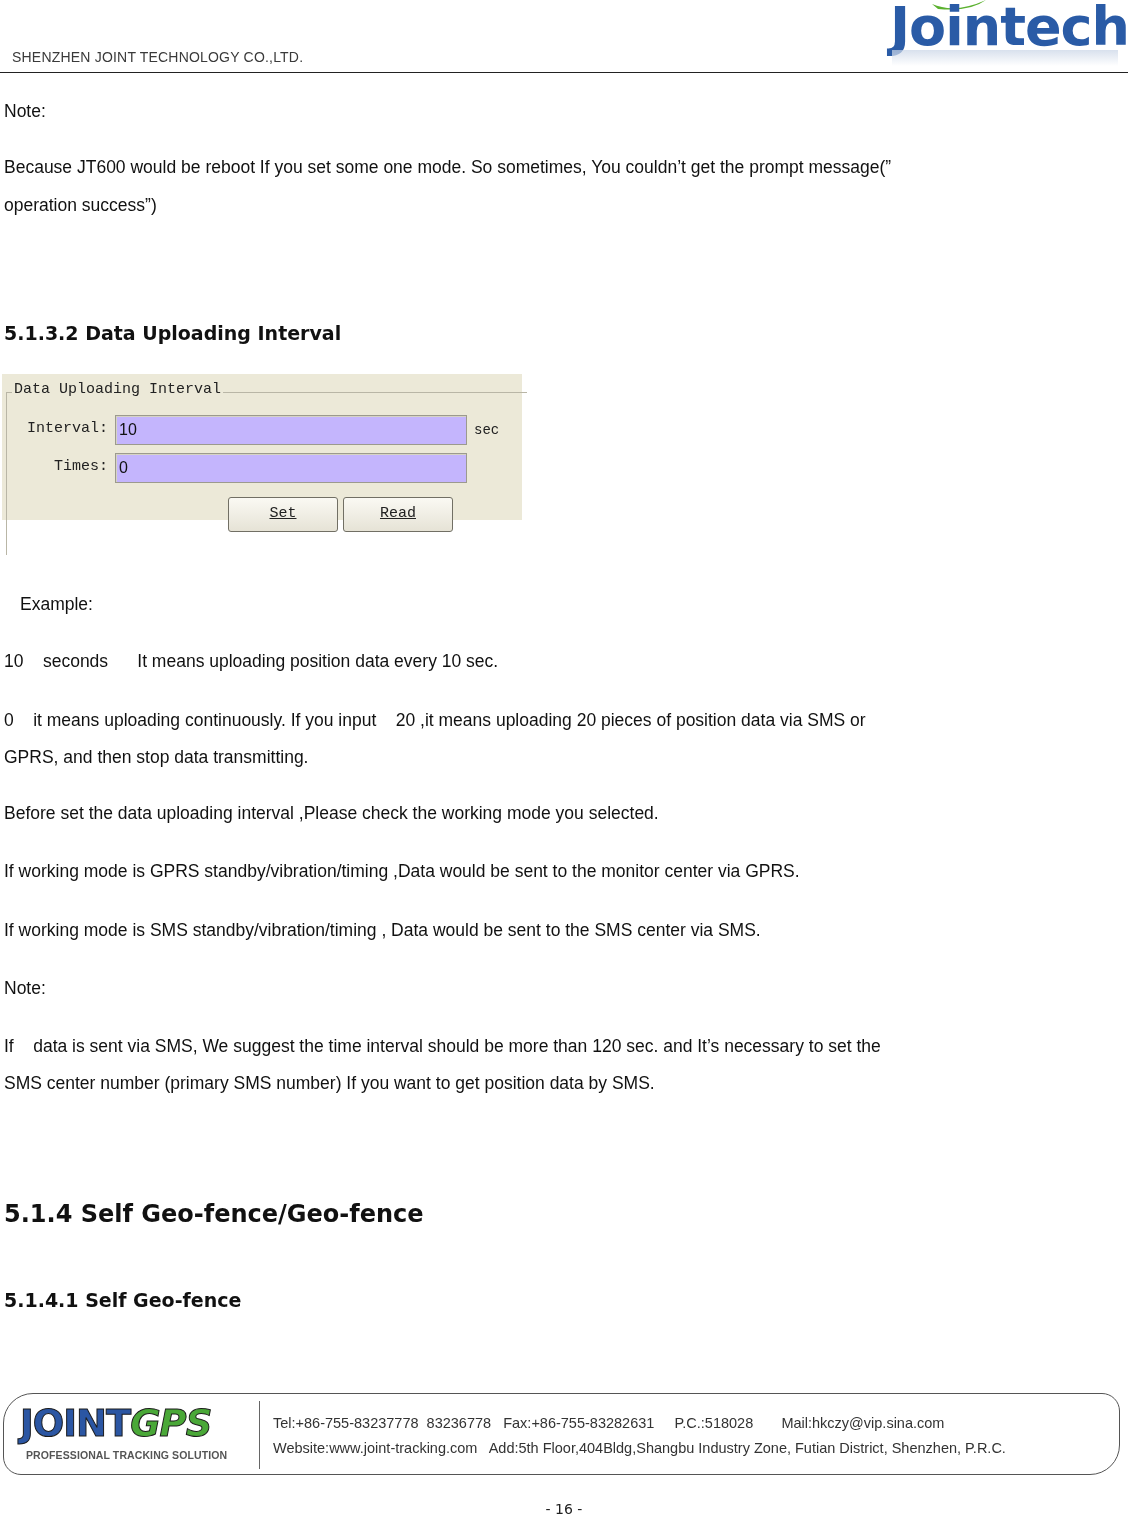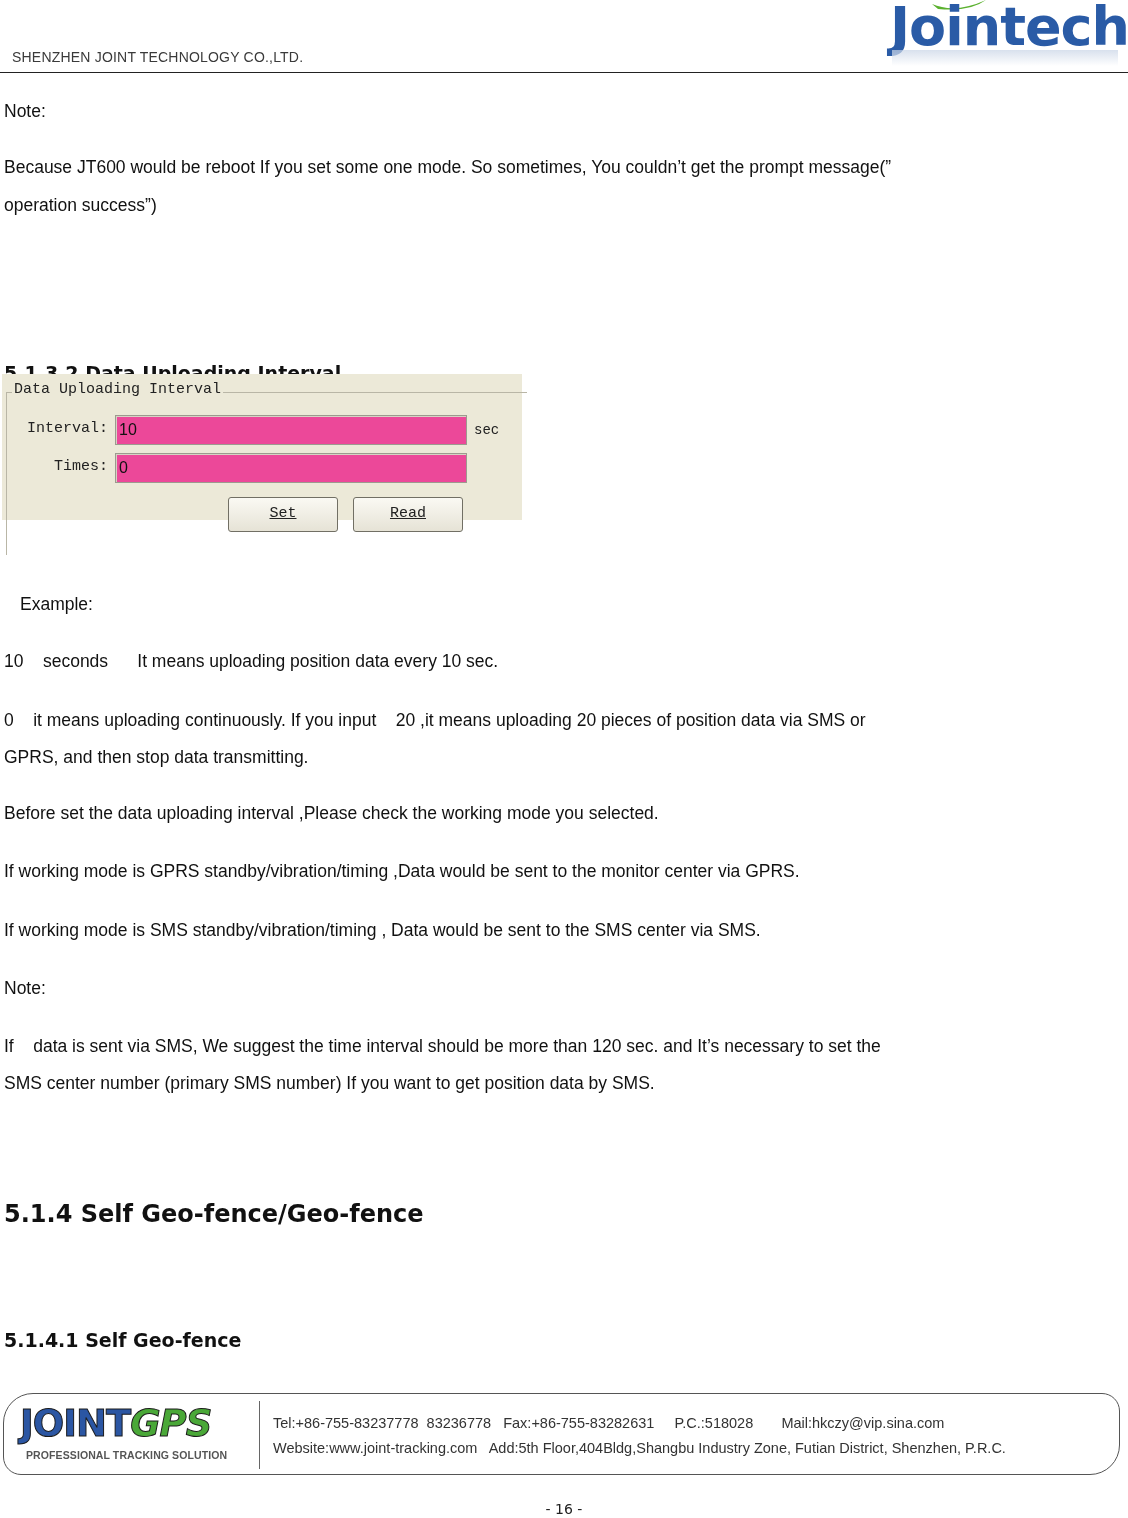--- a/index.html
+++ b/index.html
@@ -9,29 +9,29 @@
     .header { position: absolute; left: 0; top: 0; width: 1128px; height: 74px; }
     .company { position: absolute; left: 12px; top: 49px; font-size: 14px; color: #3a3a3a; letter-spacing: 0.2px; font-family: "Liberation Sans", sans-serif; }
     .header-rule { position: absolute; left: 0; top: 72px; width: 1128px; height: 1px; background: #222; }
     .logo { position: absolute; left: 890px; top: 0px; width: 236px; height: 68px; }
     .logo-leaf { position: absolute; left: 40px; top: 0px; width: 60px; height: 12px; }
     .logo-text { position: absolute; left: 0; top: 2px; font-size: 54px; font-weight: bold; color: #2a5ba6; letter-spacing: -1px; font-family: "DejaVu Sans", sans-serif; line-height: 50px; }
     .logo-reflect { position: absolute; left: 2px; top: 50px; width: 226px; height: 16px; background: linear-gradient(#c8d4e6, #ffffff); opacity: 0.7; }
 
     
     .p { position: absolute; left: 4px; font-size: 17.5px; line-height: 20px; color: #111; white-space: nowrap; }
-    .h3 { position: absolute; left: 4px; font-size: 19px; font-weight: bold; font-family: "DejaVu Sans", sans-serif; color: #111; white-space: nowrap; margin-top: 40px; }
+    .h3 { position: absolute; left: 4px; font-size: 19px; font-weight: bold; font-family: "DejaVu Sans", sans-serif; color: #111; white-space: nowrap; }
     .h2 { position: absolute; left: 4px; font-size: 24px; font-weight: bold; font-family: "DejaVu Sans", sans-serif; color: #111; white-space: nowrap; }
 
     
     .dialog { position: absolute; left: 2px; top: 374px; width: 520px; height: 146px; background: #ece9d8; }
     .groupbox { position: absolute; left: 4px; top: 18px; width: 520px; height: 162px; border-top: 1px solid #b9b6a6; border-left: 1px solid #b9b6a6; }
     .group-title { position: absolute; left: 10px; top: 7px; background: #ece9d8; padding: 0 2px; font-family: "Liberation Mono", monospace; font-size: 15px; color: #222; }
     .lbl { position: absolute; font-family: "Liberation Mono", monospace; font-size: 15px; color: #222; text-align: right; }
-    .field { position: absolute; background: #ec4899; border: 1px solid #9c9a8e; box-shadow: inset 1px 1px 0 #d6d3c4; font-family: "Liberation Sans", sans-serif; font-size: 16px; color: #111; padding-left: 3px; box-sizing: border-box; line-height: 28px; }
+    .field { position: absolute; background: #c4b5fd; border: 1px solid #9c9a8e; box-shadow: inset 1px 1px 0 #d6d3c4; font-family: "Liberation Sans", sans-serif; font-size: 16px; color: #111; padding-left: 3px; box-sizing: border-box; line-height: 28px; }
     .btn { position: absolute; background: linear-gradient(#faf9f3, #e6e3d6); border: 1px solid #716f64; border-radius: 3px; font-family: "Liberation Mono", monospace; font-size: 15px; color: #222; text-align: center; box-sizing: border-box; line-height: 32px; text-decoration: underline; }
 
     
     .footer-box { position: absolute; left: 3px; top: 1393px; width: 1117px; height: 82px; border: 1px solid #555; border-radius: 30px 18px 30px 18px; box-sizing: border-box; }
     .gps-logo { position: absolute; left: 20px; top: 1404px; width: 228px; height: 62px; }
     .gps-word { position: absolute; left: 0; top: 0; height: 40px; font-family: "DejaVu Sans", sans-serif; font-weight: bold; font-size: 37px; line-height: 40px; letter-spacing: -1px; }
     .gps-joint { color: #2b56a3; -webkit-text-stroke: 1px #1a1a1a; }
     .gps-gps { color: #4aa838; font-style: italic; -webkit-text-stroke: 1px #1a1a1a; }
     .gps-tag { position: absolute; left: 6px; top: 45px; font-size: 10.5px; font-weight: bold; color: #555; letter-spacing: 0.1px; }
     .footer-sep { position: absolute; left: 259px; top: 1401px; width: 1px; height: 68px; background: #666; }
@@ -64,21 +64,21 @@
   <div class="group-title">Data Uploading Interval</div>
 
   <div class="lbl" style="left:10px; top:46px; width:96px;">Interval:</div>
   <div class="field" style="left:113px; top:41px; width:352px; height:30px;">10</div>
   <div class="lbl" style="left:472px; top:48px; width:32px; text-align:left; font-size:14px;">sec</div>
 
   <div class="lbl" style="left:10px; top:84px; width:96px;">Times:</div>
   <div class="field" style="left:113px; top:79px; width:352px; height:30px;">0</div>
 
   <div class="btn" style="left:226px; top:123px; width:110px; height:35px;">Set</div>
-  <div class="btn" style="left:351px; top:123px; width:110px; height:35px;">Read</div>
+  <div class="btn" style="left:341px; top:123px; width:110px; height:35px;">Read</div>
 </div>
 
 <div class="p" style="top:594px;margin-left:16px;">Example:</div>
 <div class="p" style="top:651px; white-space:pre;">10    seconds      It means uploading position data every 10 sec.</div>
 <div class="p" style="top:710px; white-space:pre;">0    it means uploading continuously. If you input    20 ,it means uploading 20 pieces of position data via SMS or</div>
 <div class="p" style="top:747px;">GPRS, and then stop data transmitting.</div>
 <div class="p" style="top:803px;">Before set the data uploading interval ,Please check the working mode you selected.</div>
 <div class="p" style="top:861px;">If working mode is GPRS standby/vibration/timing ,Data would be sent to the monitor center via GPRS.</div>
 <div class="p" style="top:920px;">If working mode is SMS standby/vibration/timing , Data would be sent to the SMS center via SMS.</div>
 <div class="p" style="top:978px;">Note:</div>

